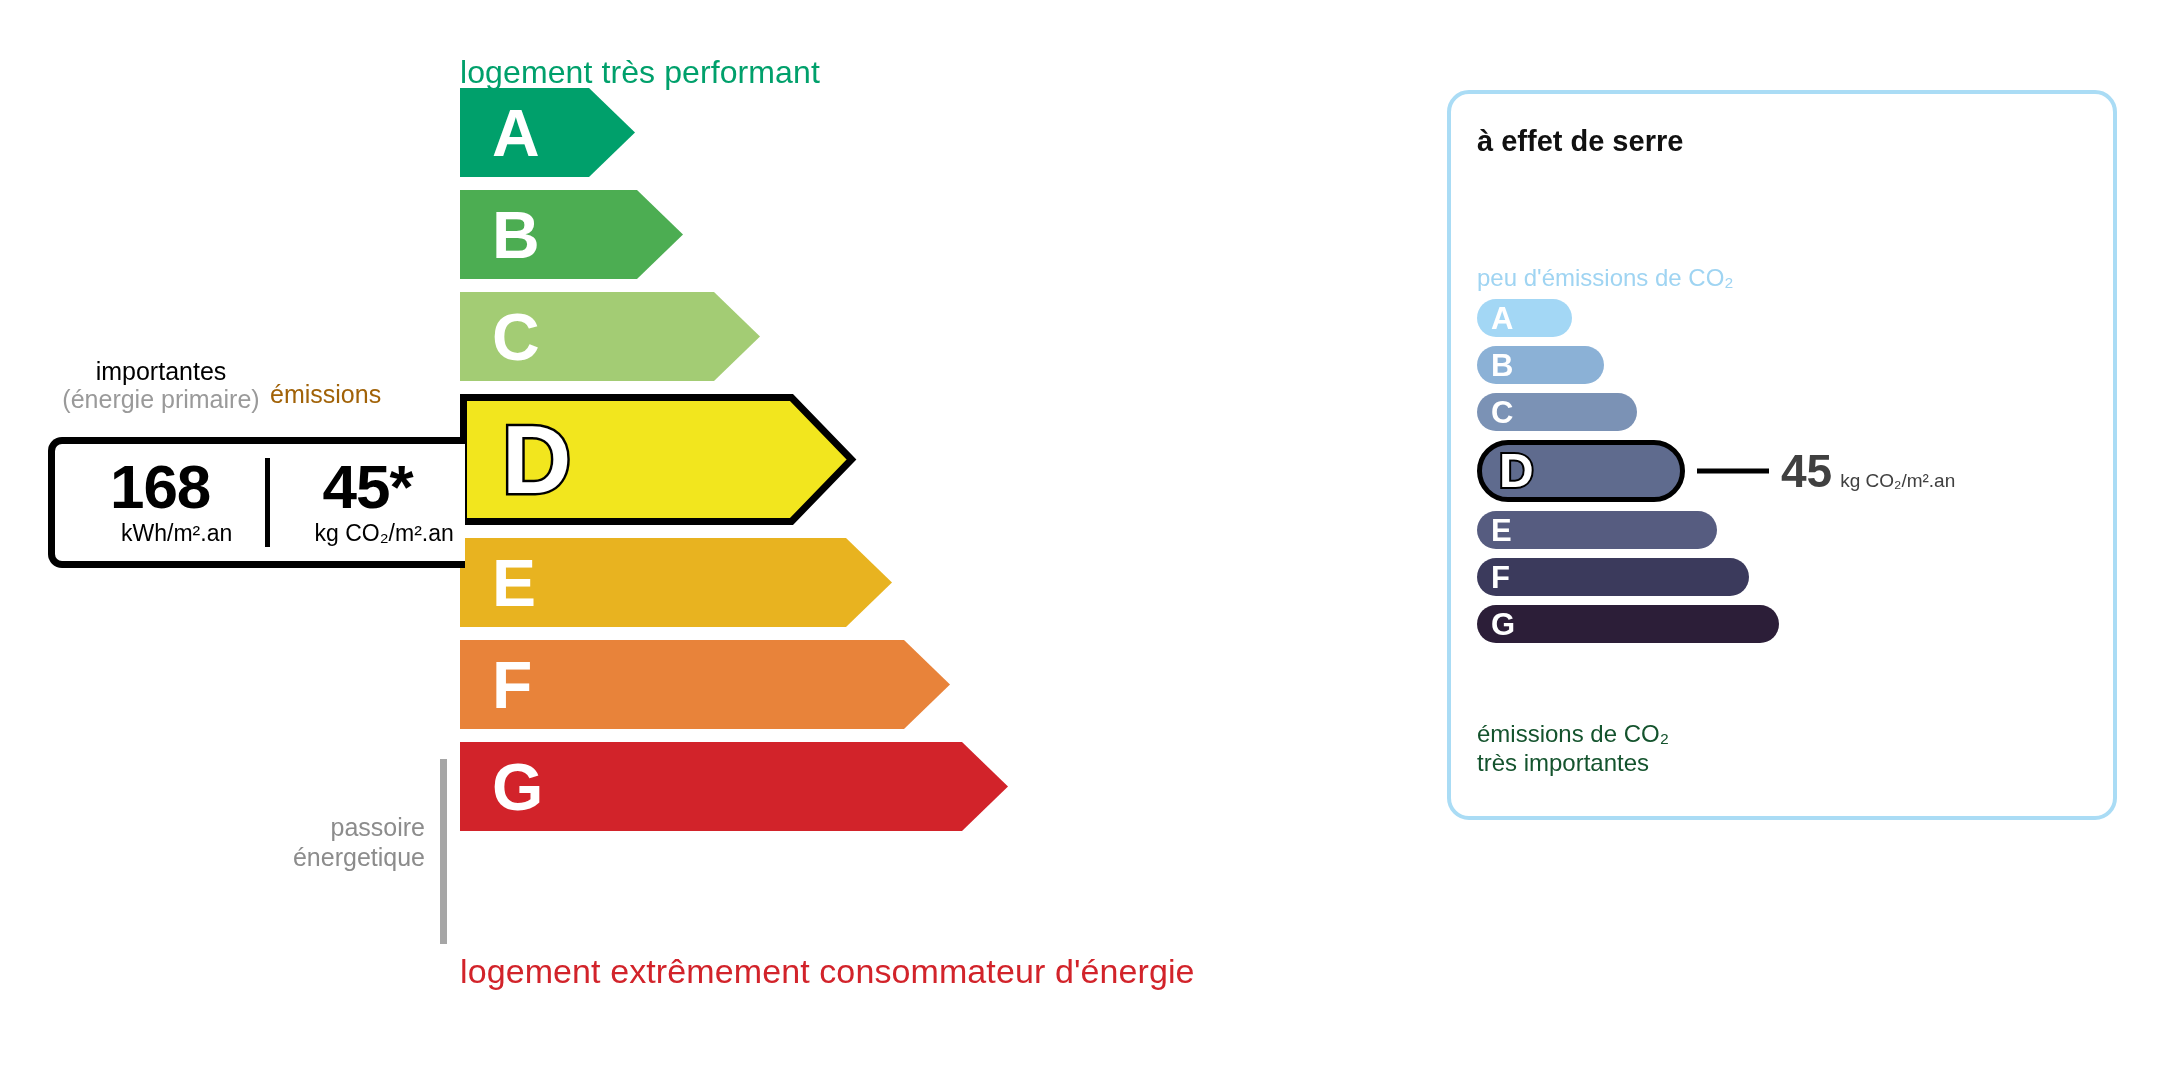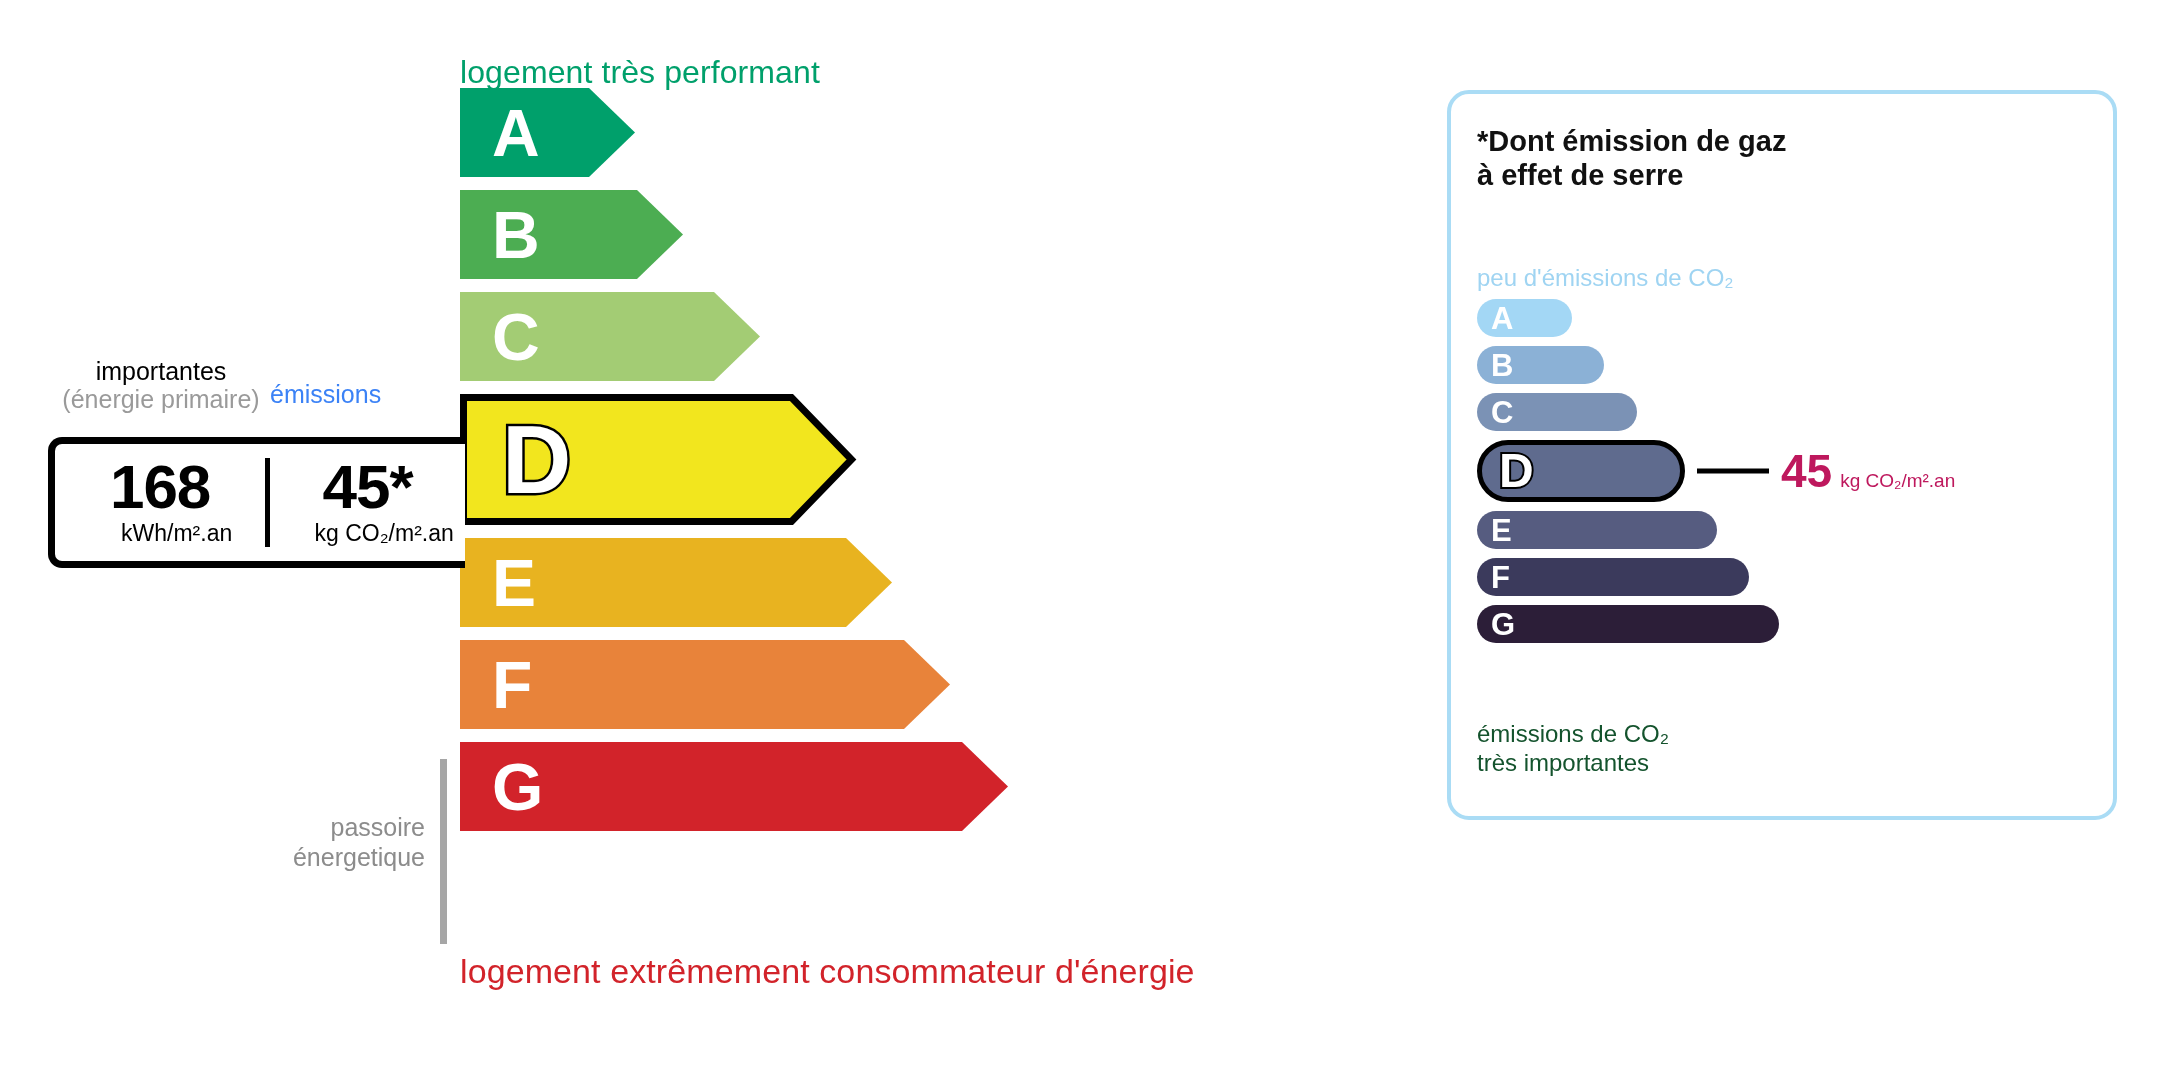--- a/index.html
+++ b/index.html
@@ -145,21 +145,21 @@
   }
   .label-consommation .sub {
     color: #9a9a9a;
     display: block;
   }
   .label-emissions {
     position: absolute;
     left: 270px;
     top: 380px;
     font-size: 25px;
-    color: #3b82f6;
+    color: #a16207;
     white-space: nowrap;
   }
   .label-final-energy {
     position: absolute;
     left: 48px;
     top: 577px;
     font-size: 25px;
     color: #9a9a9a;
     line-height: 1.22;
     white-space: nowrap;
@@ -276,21 +276,21 @@
     background: #000000;
     top: 50%;
     transform: translateY(-50%);
   }
   .co2-value {
     position: absolute;
     top: 50%;
     transform: translateY(-50%);
     font-size: 46px;
     font-weight: bold;
-    color: #be185d;
+    color: #404040;
     white-space: nowrap;
     line-height: 1;
   }
   .co2-value-unit {
     font-size: 19px;
     font-weight: normal;
     margin-left: 8px;
   }
 </style>
 </head>
@@ -382,21 +382,20 @@
 
   <div class="passoire-bar"></div>
   <div class="passoire-label">
     <div>passoire</div>
     <div>énergetique</div>
   </div>
 </div>
 
 <div id="co2-panel">
   <div class="co2-title">
-    <div>*Dont émission de gaz</div>
     <div>à effet de serre</div>
   </div>
 
   <div class="co2-caption-top">peu d'émissions de CO₂</div>
 
   <div id="co2-bars">
       <div class="co2-row">
         <div class="co2-bar" style="width: 95px; background: rgb(163, 215, 245);">
           <span class="co2-letter">A</span>
         </div>

